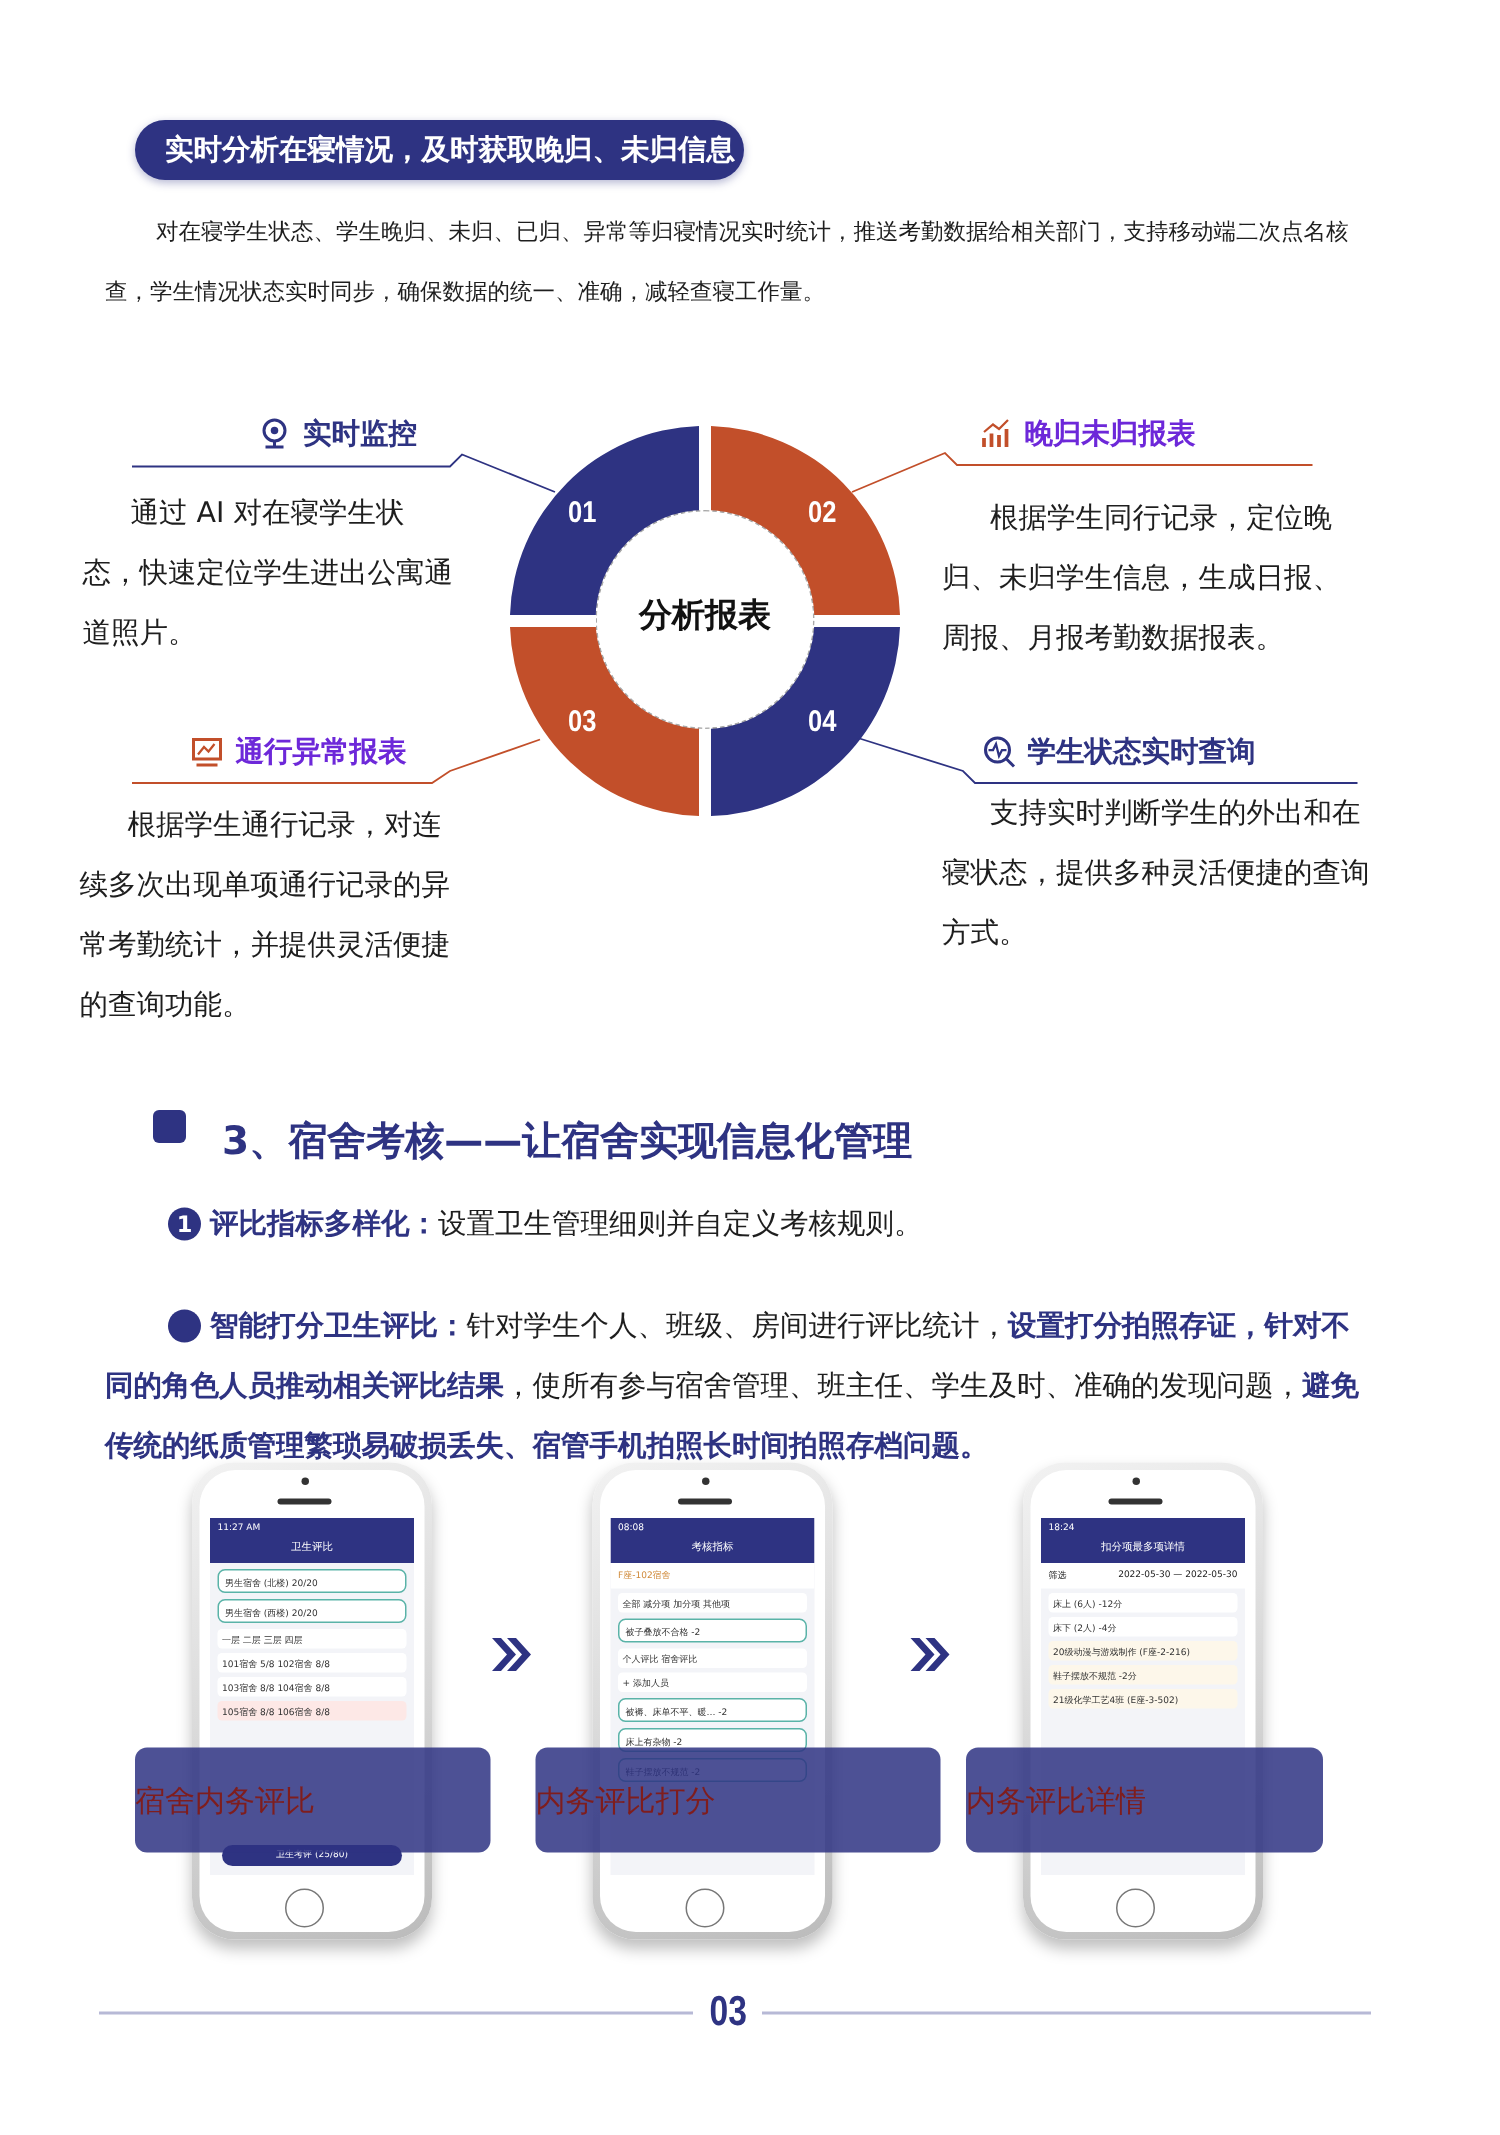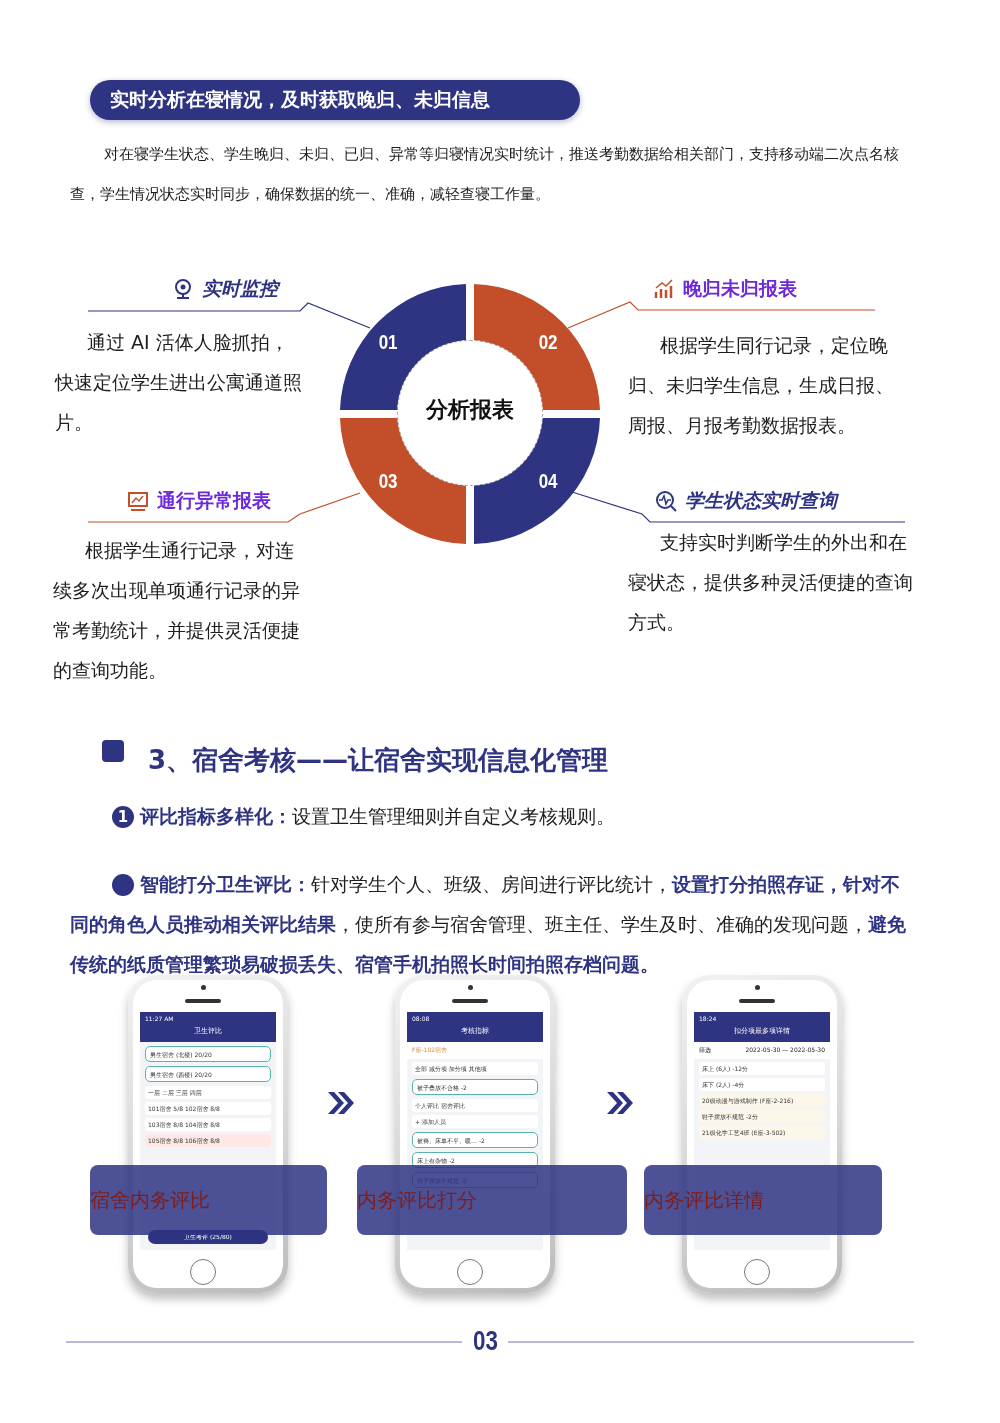--- a/index.html
+++ b/index.html
@@ -1,30 +1,29 @@
 <!DOCTYPE html>
 <html><head>
 <meta charset="utf-8">
 <style>
   * { box-sizing: border-box; margin: 0; padding: 0; }
   html, body { width: 1000px; height: 1423px; background: #ffffff; overflow: hidden; }
   body { position: relative; font-family: "DejaVu Sans", "Liberation Sans", sans-serif; color: #222; }
 
   .pill {
-    position: absolute; left: 90px; top: 80px; width: 490px; height: 40px;
+    position: absolute; left: 90px; top: 80px; width: 406px; height: 40px;
     background: #2e3382; border-radius: 20px; color: #fff;
     font-size: 19px; font-weight: bold; line-height: 40px; padding-left: 20px;
     box-shadow: 0 2px 6px rgba(46,51,130,.35);
-    font-family: Liberation Serif, serif;
   }
   .para { position: absolute; font-size: 15px; line-height: 40px; color: #1e1e1e; }
   .intro { left: 70px; top: 134px; width: 845px; text-indent: 34px; }
 
   .feat-title { position: absolute; font-size: 19px; font-weight: bold; display: flex; align-items: center; gap: 8px; }
-  .blue { color: #2e3382; font-style: italic; }
+  .blue { color: #2e3382; }
   .orange { color: #6d28d9; }
   .ico { width: 22px; height: 22px; display: inline-block; }
 
   .feat-text { position: absolute; font-size: 19px; line-height: 40px; color: #1e1e1e; }
 
   .ring { position: absolute; left: 340px; top: 284px; width: 260px; height: 260px; }
   .ring-center { position: absolute; left: 397px; top: 340px; width: 146px; height: 146px; border-radius: 50%; border: 1.5px dashed #aaa; background: #fff; }
   .ring-label { position: absolute; left: 340px; top: 395px; width: 260px; text-align: center; font-size: 22px; font-weight: bold; color: #111; }
   .ring-num { position: absolute; color: #fff; font-family: "Liberation Sans", sans-serif; font-weight: bold; font-size: 20px; transform: scaleX(.85); }
 
@@ -83,21 +82,21 @@
 </svg>
 
 <div class="feat-title blue" style="left:172px;top:276px">
   <svg class="ico" viewBox="0 0 22 22">
       <circle cx="11" cy="9" r="7" fill="none" stroke="#2e3382" stroke-width="2"></circle>
       <circle cx="11" cy="9" r="2.5" fill="#2e3382"></circle>
       <path d="M5,20 H17 M11,16 V20" stroke="#2e3382" stroke-width="2"></path>
     </svg>
   <span>实时监控</span>
 </div>
-<p class="feat-text" style="left:55px;top:322px;width:250px;text-indent:32px">通过 AI 活体人脸抓拍，快速定位学生进出公寓通道照片。</p>
+<p class="feat-text" style="left:55px;top:322px;width:250px;text-indent:32px">通过 AI 对在寝学生状态，快速定位学生进出公寓通道照片。</p>
 
 <div class="feat-title orange" style="left:653px;top:276px">
   <svg class="ico" viewBox="0 0 22 22">
       <path d="M3,20 V14 M8,20 V11 M13,20 V12 M18,20 V8" stroke="#c24f2a" stroke-width="2.5"></path>
       <path d="M3,10 L9,5 L13,8 L19,2" fill="none" stroke="#c24f2a" stroke-width="1.5"></path>
     </svg>
   <span>晚归未归报表</span>
 </div>
 <p class="feat-text" style="left:628px;top:325px;width:280px;text-indent:32px">根据学生同行记录，定位晚归、未归学生信息，生成日报、周报、月报考勤数据报表。</p>
 

